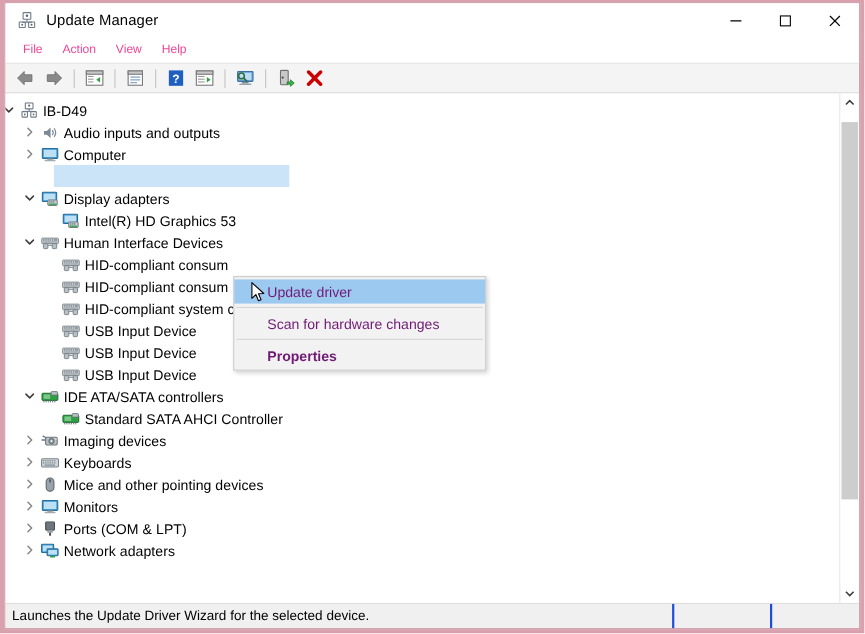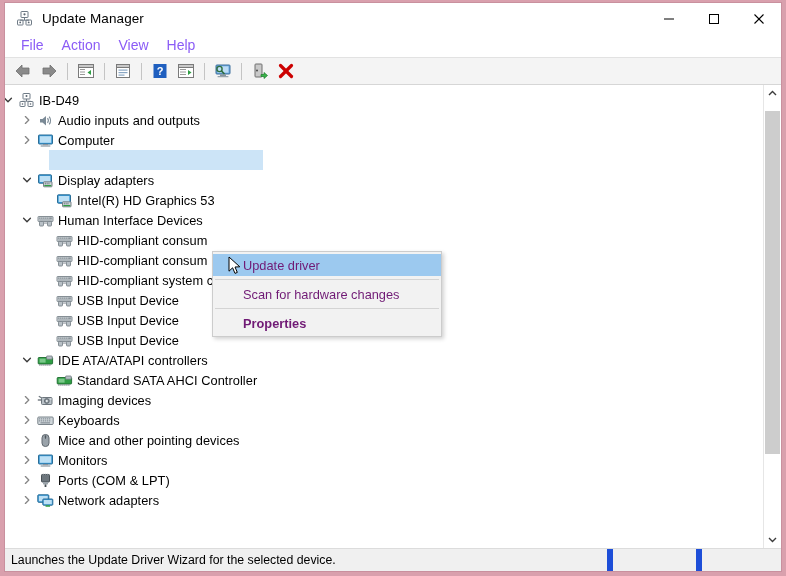--- a/index.html
+++ b/index.html
@@ -72,22 +72,22 @@
   .menubar {
     height: 23px;
     min-height: 23px;
     background: #ffffff;
     display: flex;
     align-items: center;
     padding-left: 7px;
     border-bottom: 1px solid #e2e2e2;
   }
   .menuitem {
-    font-size: 14px;
-    color: #8b5cf6;
+    font-size: 11px;
+    color: #ec4899;
     padding: 2px 9px 3px 9px;
     cursor: default;
   }
   
   .toolbar {
     height: 26px;
     min-height: 26px;
     background: #f4f4f4;
     display: flex;
     align-items: center;
@@ -196,21 +196,21 @@
     min-height: 22px;
     background: #f0f0f0;
     border-top: 1px solid #dcdcdc;
     display: flex;
     align-items: stretch;
   }
   .sb-cell {
     display: flex;
     align-items: center;
     padding-left: 6px;
-    border-right: 6px solid #1d4ed8;
+    border-right: 2px solid #1d4ed8;
     box-sizing: border-box;
   }
   .sb-cell:last-child { border-right: none; }
   .sb-text {
     font-size: 12.3px;
     color: #000000;
   }
   
   .ctxmenu {
     position: absolute;
@@ -618,21 +618,21 @@
                 <rect x="2.6" y="5.6" width="6" height="4" fill="#7bc98a"></rect>
                 <rect x="9.6" y="3" width="5.6" height="3.2" rx="0.5" fill="#b9c1c7" stroke="#6d767d" stroke-width="0.8"></rect>
                 <rect x="2.4" y="11.2" width="1" height="1.6" fill="#767f86"></rect>
                 <rect x="4.4" y="11.2" width="1" height="1.6" fill="#767f86"></rect>
                 <rect x="6.4" y="11.2" width="1" height="1.6" fill="#767f86"></rect>
                 <rect x="8.4" y="11.2" width="1" height="1.6" fill="#767f86"></rect>
                 <rect x="10.4" y="11.2" width="1" height="1.6" fill="#767f86"></rect>
                 <rect x="12.4" y="11.2" width="1" height="1.6" fill="#767f86"></rect>
               </svg>
             </div>
-            <span class="lbl">IDE ATA/ATAPI controllers</span>
+            <span class="lbl">IDE ATA/SATA controllers</span>
           </div>
           <div class="row">
             <div class="chev" style="margin-left: 32px;"></div>
             <div class="ico">
               <svg width="17" height="15" viewBox="0 0 17 15">
                 <rect x="1.2" y="4.5" width="14.4" height="6.5" rx="0.8" fill="#2f9e44" stroke="#1c6b2e" stroke-width="0.9"></rect>
                 <rect x="2.6" y="5.6" width="6" height="4" fill="#7bc98a"></rect>
                 <rect x="9.6" y="3" width="5.6" height="3.2" rx="0.5" fill="#b9c1c7" stroke="#6d767d" stroke-width="0.8"></rect>
                 <rect x="2.4" y="11.2" width="1" height="1.6" fill="#767f86"></rect>
                 <rect x="4.4" y="11.2" width="1" height="1.6" fill="#767f86"></rect>

